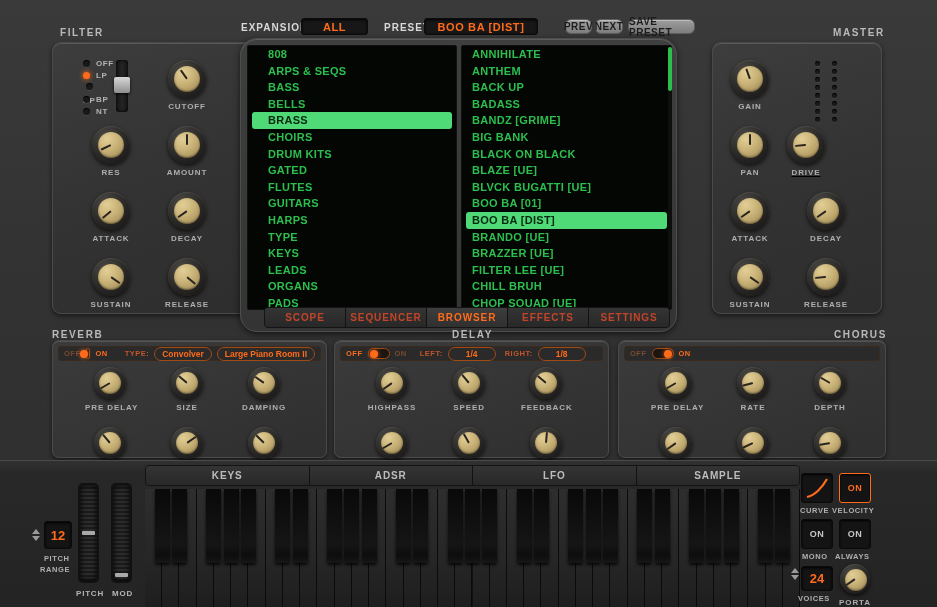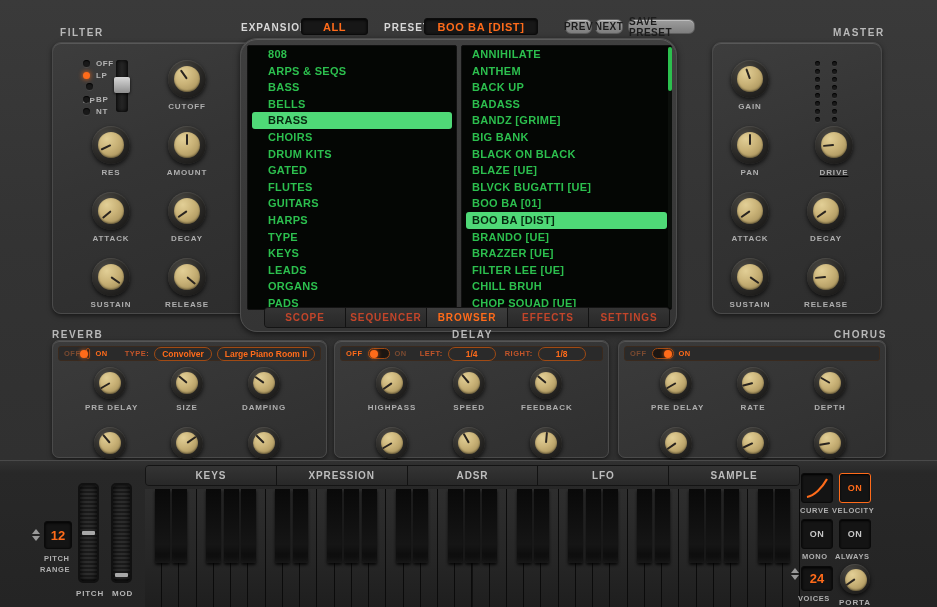--- a/index.html
+++ b/index.html
@@ -349,21 +349,21 @@
           <div class="ind inner" style="transform: rotate(-20deg); margin-top: -11px;"></div>
         </div>
         <div class="knob-label">GAIN</div>
       </div>
       <div class="knob-wrap" style="left: 722px; top: 126px; width: 56px;">
         <div class="knob">
           <div class="ind inner" style="transform: rotate(0deg); margin-top: -11px;"></div>
         </div>
         <div class="knob-label">PAN</div>
       </div>
-      <div class="knob-wrap" style="left: 806px; top: 126px; width: 56px; text-decoration: underline;">
+      <div class="knob-wrap" style="left: 778px; top: 126px; width: 56px; text-decoration: underline;">
         <div class="knob">
           <div class="ind inner" style="transform: rotate(-95deg); margin-top: -11px;"></div>
         </div>
         <div class="knob-label">DRIVE</div>
       </div>
       <div class="knob-wrap" style="left: 722px; top: 192px; width: 56px;">
         <div class="knob">
           <div class="ind inner" style="transform: rotate(-125deg); margin-top: -11px;"></div>
         </div>
         <div class="knob-label">ATTACK</div>
@@ -609,21 +609,20 @@
             <div class="ind inner" style="transform: rotate(-100deg); margin-top: -11px;"></div>
           </div>
           <div class="knob-label">MIX</div>
         </div>
       </div>
   </div>
 
   <div id="bottom">
     <div class="tabstrip" id="bottom-tabs" style="left:145px;top:4px;width:655px;height:21px;">
         <div class="tab grey">KEYS</div>
-        <div class="tab grey">XPRESSION</div>
         <div class="tab grey">ADSR</div>
         <div class="tab grey">LFO</div>
         <div class="tab grey">SAMPLE</div>
       </div>
 
     <div class="spinner" style="left:32px;top:68px;">
       <i class="up"></i>
       <i class="dn"></i>
     </div>
     <div class="num-box" style="left:44px;top:60px;width:28px;height:28px;">12</div>

